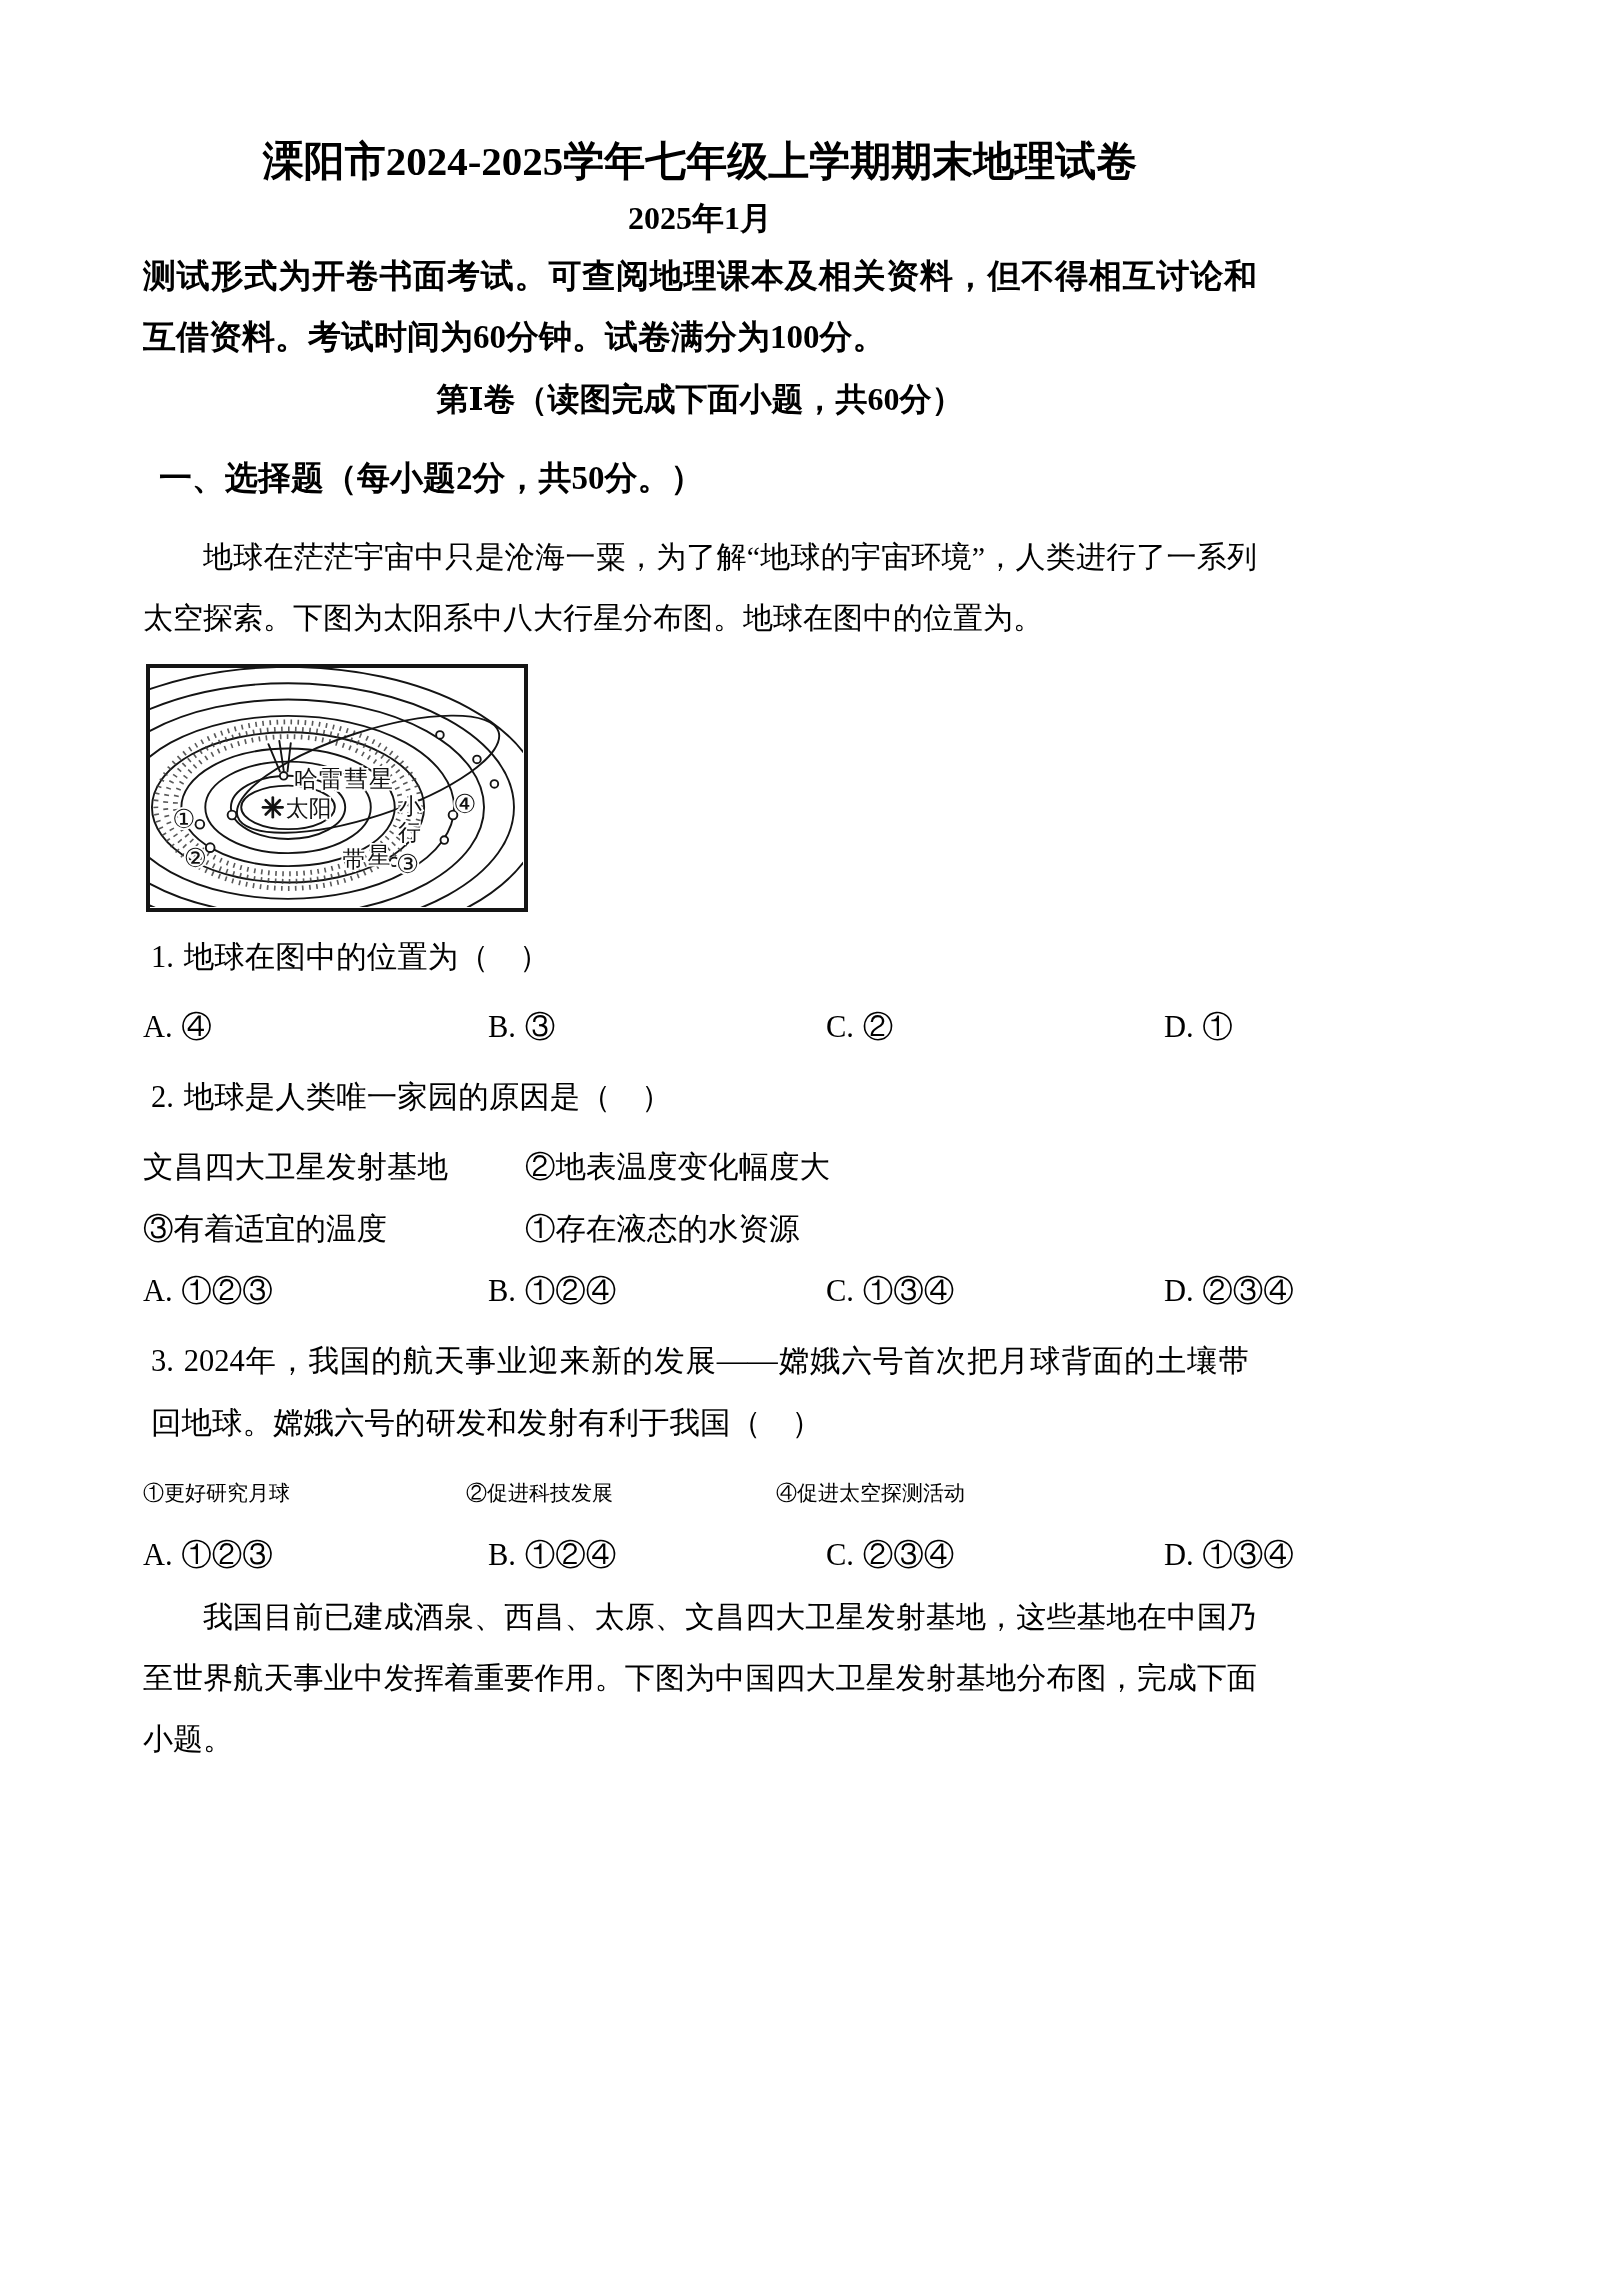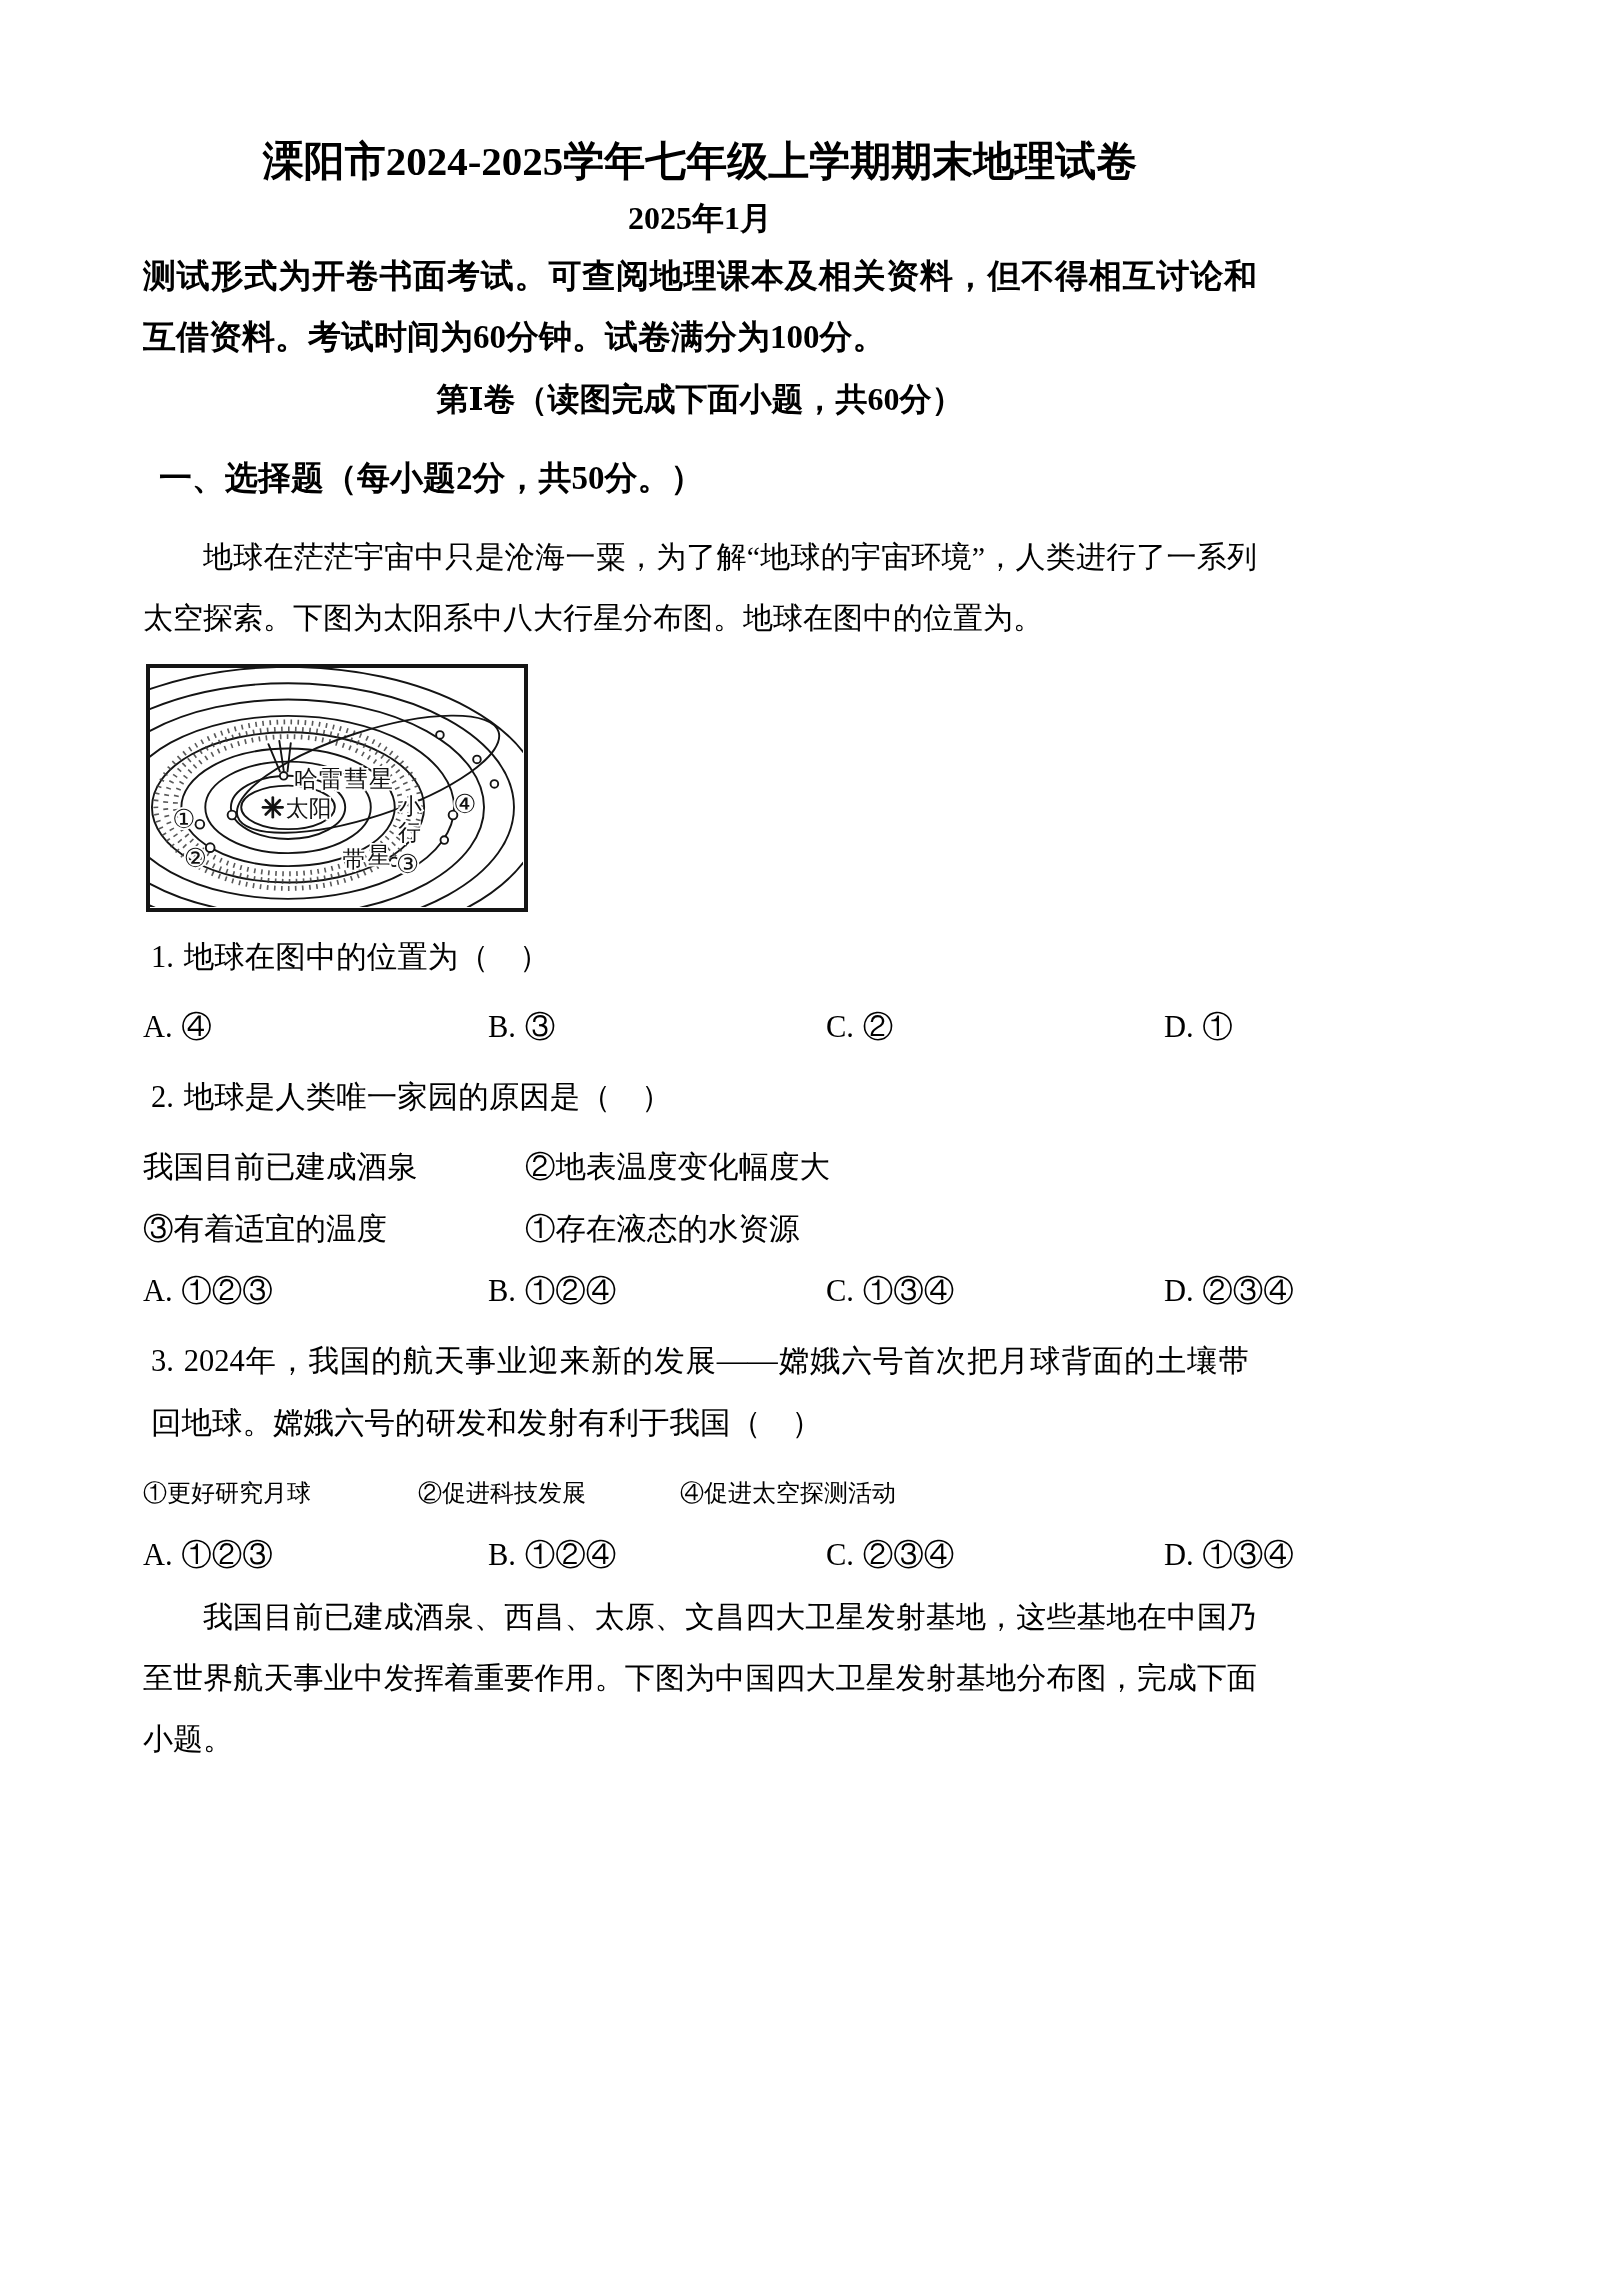--- a/index.html
+++ b/index.html
@@ -20,21 +20,21 @@
   .passage{font-size:30px;line-height:61px;margin:0;}
   .figure-box{
     width:382px;height:248px;border:4.4px solid #151515;background:#fff;
     margin:16.4px 0 14px 3.3px;padding:0;
   }
   .q{font-size:30.5px;line-height:62px;margin:8px;}
   .q .qn{margin-right:9.8px;}
   .opt-row{display:grid;grid-template-columns:345px 338px 338px 1fr;font-size:30.5px;line-height:62px;}
   .opt .ol{margin-right:8.7px;}
   .sub-row-2{display:grid;grid-template-columns:382px 1fr;font-size:30.5px;line-height:62px;}
-  .sub-row-4{display:grid;grid-template-columns:275px 262px 262px 1fr;font-size:24px;line-height:62px;}
+  .sub-row-4{display:grid;grid-template-columns:275px 262px 262px 1fr;font-size:21px;line-height:62px;gap:48px;}
   svg text{
     font-family:"DejaVu Sans","Liberation Serif",serif;fill:#101010;
     paint-order:stroke;stroke:#ffffff;stroke-width:7px;
   }
   svg .orbit{fill:none;stroke:#141414;stroke-width:3.5;}
   svg .belt{fill:none;stroke:#3c3c3c;stroke-width:9;stroke-dasharray:3 10;opacity:.85;}
   svg .comet-orbit{fill:none;stroke:#141414;stroke-width:3.5;}
   svg .planet{fill:#ffffff;stroke:#141414;stroke-width:3.5;}
   svg .sunring{fill:#ffffff;stroke:#141414;stroke-width:3.5;}
   svg .ray{stroke:#141414;stroke-width:5;stroke-linecap:round;}
@@ -137,21 +137,21 @@
     <span class="opt"><span class="ol">A.</span><span>④</span></span>
     <span class="opt"><span class="ol">B.</span><span>③</span></span>
     <span class="opt"><span class="ol">C.</span><span>②</span></span>
     <span class="opt"><span class="ol">D.</span><span>①</span></span>
   </div>
 
   <p class="q">
     <span class="qn">2.</span><span>地球是人类唯一家园的原因是（　）</span>
   </p>
   <div class="sub-row-2">
-    <span>我国目前已建成酒泉</span>
+    <span>文昌四大卫星发射基地</span>
     <span>②地表温度变化幅度大</span>
   </div>
   <div class="sub-row-2">
     <span>③有着适宜的温度</span>
     <span>①存在液态的水资源</span>
   </div>
   <div class="opt-row">
     <span class="opt"><span class="ol">A.</span><span>①②③</span></span>
     <span class="opt"><span class="ol">B.</span><span>①②④</span></span>
     <span class="opt"><span class="ol">C.</span><span>①③④</span></span>

